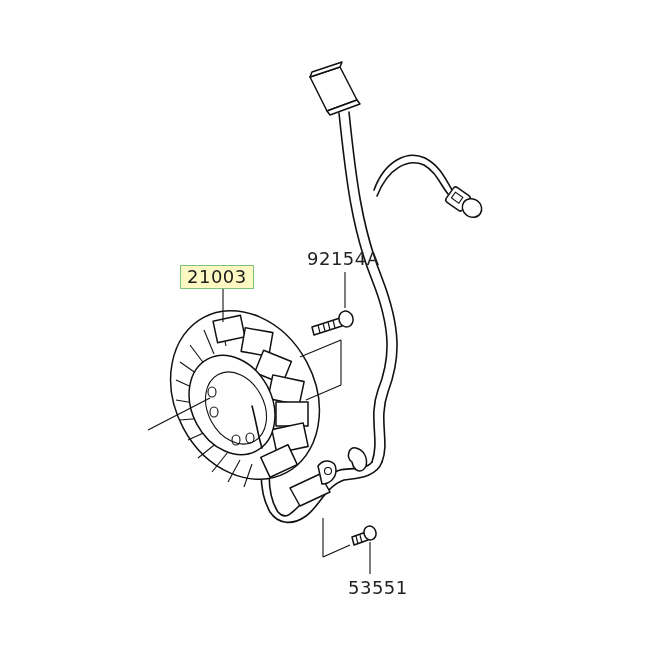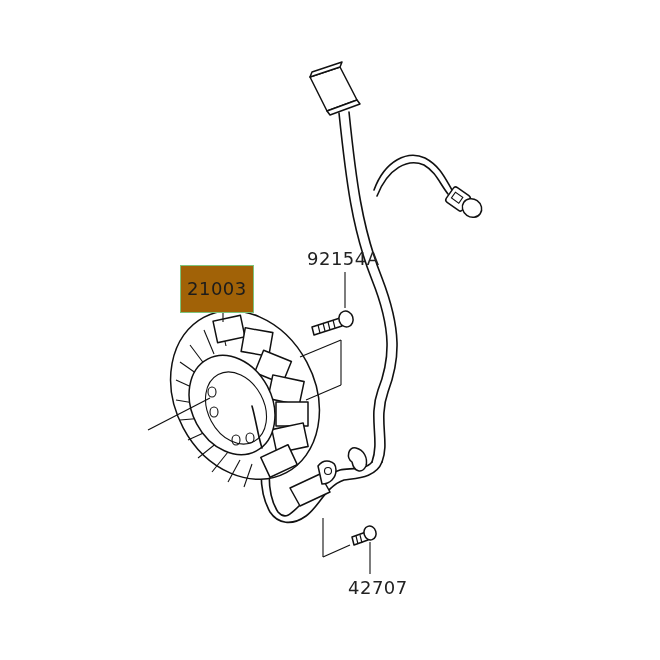--- a/index.html
+++ b/index.html
@@ -8,23 +8,23 @@
   .part-label {
     position: absolute;
     font-family: "DejaVu Sans", sans-serif;
     font-size: 18px;
     color: #222;
     letter-spacing: 0.5px;
     line-height: 22px;
     white-space: nowrap;
   }
   .part-label.highlight {
-    background: #a16207;
+    background: #fef9c3;
     color: #1c1c1c;
-    padding: 12px 6px;
+    padding: 0 6px;
     border: 1px solid #7cc47c;
   }
   .stroke { fill: none; stroke: #111; stroke-width: 1.6; stroke-linejoin: round; stroke-linecap: round; }
   .thin { fill: none; stroke: #111; stroke-width: 1.1; }
   .fillw { fill: #fff; stroke: #111; stroke-width: 1.5; stroke-linejoin: round; }
 </style>
 </head>
 <body>
 
 <svg id="diagram" viewBox="0 0 660 660" xmlns="http://www.w3.org/2000/svg">
@@ -133,13 +133,13 @@
 
     <line x1="370" y1="542" x2="370" y2="574"></line>
 
     <line x1="323" y1="518" x2="323" y2="557"></line>
     <line x1="323" y1="557" x2="350" y2="545"></line>
   </g>
 </svg>
 
 <div class="part-label highlight" style="left:180px; top:265px;">21003</div>
 <div class="part-label" style="left:307px; top:248px;text-align:center;">92154A</div>
-<div class="part-label" style="left:348px; top:577px;">42707</div>
+<div class="part-label" style="left:348px; top:577px;">53551</div>
 
 </body></html>

